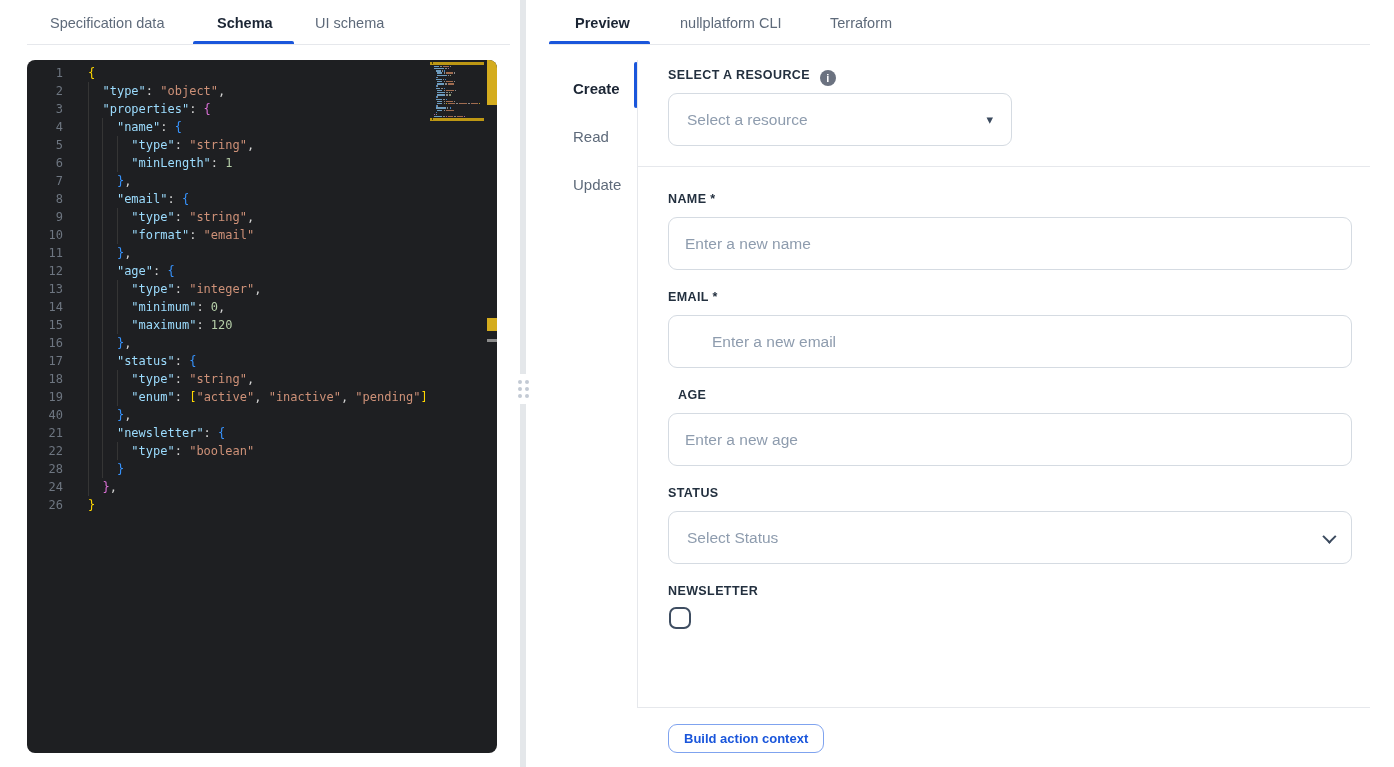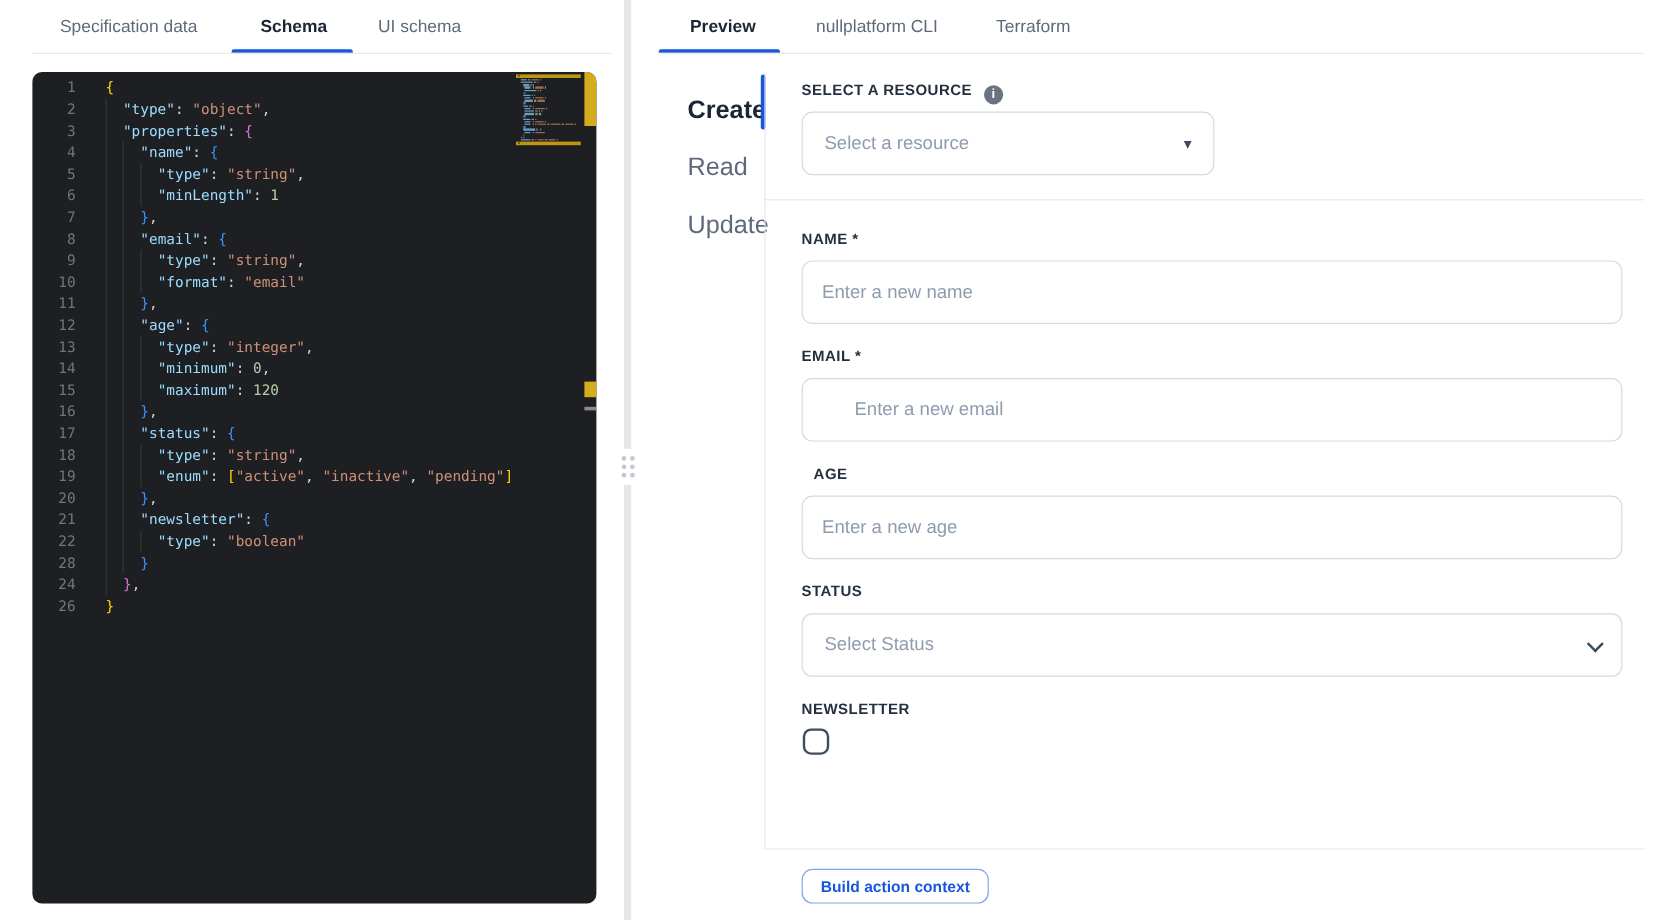--- a/index.html
+++ b/index.html
@@ -40,21 +40,21 @@
   .ruler-gray{position:absolute;left:460px;top:279px;width:10px;height:2.5px;background:#8a8a8a;}
 
   
   .splitter{position:absolute;left:520px;top:0;width:6px;height:767px;background:#e4e7ea;cursor:col-resize;}
   .handle{position:absolute;left:-6px;top:374px;width:18px;height:30px;background:#fff;
           display:grid;grid-template-columns:4px 4px;grid-template-rows:4px 4px 4px;gap:3px;
           align-content:center;justify-content:center;}
   .handle i{width:4px;height:4px;border-radius:50%;background:#c3cad4;}
 
   
-  .nav-item{position:absolute;left:573px;font-size:21px;color:#5e6a7a;cursor:pointer;}
+  .nav-item{position:absolute;left:573px;font-size:15px;color:#5e6a7a;cursor:pointer;}
   .nav-item.active{color:#1b2534;font-weight:600;}
   .vdiv{position:absolute;left:637px;top:60px;width:1px;height:647px;background:#e6e8ec;}
   .nav-indicator{position:absolute;left:634px;top:62px;width:4px;height:46px;background:#1a56db;border-radius:3px;}
 
   .flabel{position:absolute;left:668px;font-size:12.5px;font-weight:700;color:#23303f;letter-spacing:.4px;white-space:nowrap;}
   .finput{position:absolute;left:668px;width:684px;height:53px;box-sizing:border-box;
           border:1px solid #d5dbe2;border-radius:9px;background:#fff;padding:0 16px;
           font-family:"Liberation Sans",sans-serif;font-size:15.5px;color:#701a75;outline:none;}
   .finput::placeholder{color:#8e9cae;opacity:1;}
   .fselect{position:absolute;left:668px;width:684px;height:53px;box-sizing:border-box;
@@ -102,21 +102,21 @@
           <div class="cl"><span class="ln">10</span><span class="guide" style="left: 61px;"></span><span class="guide" style="left: 75.44px;"></span><span class="guide" style="left: 89.88px;"></span><span class="ct"><span>      </span><span class="tk-key">"format"</span><span class="tk-pun">: </span><span class="tk-str">"email"</span></span></div>
           <div class="cl"><span class="ln">11</span><span class="guide" style="left: 61px;"></span><span class="guide" style="left: 75.44px;"></span><span class="ct"><span>    </span><span class="tk-b3">}</span><span class="tk-pun">,</span></span></div>
           <div class="cl"><span class="ln">12</span><span class="guide" style="left: 61px;"></span><span class="guide" style="left: 75.44px;"></span><span class="ct"><span>    </span><span class="tk-key">"age"</span><span class="tk-pun">: </span><span class="tk-b3">{</span></span></div>
           <div class="cl"><span class="ln">13</span><span class="guide" style="left: 61px;"></span><span class="guide" style="left: 75.44px;"></span><span class="guide" style="left: 89.88px;"></span><span class="ct"><span>      </span><span class="tk-key">"type"</span><span class="tk-pun">: </span><span class="tk-str">"integer"</span><span class="tk-pun">,</span></span></div>
           <div class="cl"><span class="ln">14</span><span class="guide" style="left: 61px;"></span><span class="guide" style="left: 75.44px;"></span><span class="guide" style="left: 89.88px;"></span><span class="ct"><span>      </span><span class="tk-key">"minimum"</span><span class="tk-pun">: </span><span class="tk-num">0</span><span class="tk-pun">,</span></span></div>
           <div class="cl"><span class="ln">15</span><span class="guide" style="left: 61px;"></span><span class="guide" style="left: 75.44px;"></span><span class="guide" style="left: 89.88px;"></span><span class="ct"><span>      </span><span class="tk-key">"maximum"</span><span class="tk-pun">: </span><span class="tk-num">120</span></span></div>
           <div class="cl"><span class="ln">16</span><span class="guide" style="left: 61px;"></span><span class="guide" style="left: 75.44px;"></span><span class="ct"><span>    </span><span class="tk-b3">}</span><span class="tk-pun">,</span></span></div>
           <div class="cl"><span class="ln">17</span><span class="guide" style="left: 61px;"></span><span class="guide" style="left: 75.44px;"></span><span class="ct"><span>    </span><span class="tk-key">"status"</span><span class="tk-pun">: </span><span class="tk-b3">{</span></span></div>
           <div class="cl"><span class="ln">18</span><span class="guide" style="left: 61px;"></span><span class="guide" style="left: 75.44px;"></span><span class="guide" style="left: 89.88px;"></span><span class="ct"><span>      </span><span class="tk-key">"type"</span><span class="tk-pun">: </span><span class="tk-str">"string"</span><span class="tk-pun">,</span></span></div>
           <div class="cl"><span class="ln">19</span><span class="guide" style="left: 61px;"></span><span class="guide" style="left: 75.44px;"></span><span class="guide" style="left: 89.88px;"></span><span class="ct"><span>      </span><span class="tk-key">"enum"</span><span class="tk-pun">: </span><span class="tk-b1">[</span><span class="tk-str">"active"</span><span class="tk-pun">, </span><span class="tk-str">"inactive"</span><span class="tk-pun">, </span><span class="tk-str">"pending"</span><span class="tk-b1">]</span></span></div>
-          <div class="cl"><span class="ln">20</span><span class="guide" style="left: 61px;"></span><span class="guide" style="left: 75.44px;"></span><span class="ct"><span>    </span><span class="tk-b3">}</span><span class="tk-pun">,</span></span></div>
+          <div class="cl"><span class="ln">40</span><span class="guide" style="left: 61px;"></span><span class="guide" style="left: 75.44px;"></span><span class="ct"><span>    </span><span class="tk-b3">}</span><span class="tk-pun">,</span></span></div>
           <div class="cl"><span class="ln">21</span><span class="guide" style="left: 61px;"></span><span class="guide" style="left: 75.44px;"></span><span class="ct"><span>    </span><span class="tk-key">"newsletter"</span><span class="tk-pun">: </span><span class="tk-b3">{</span></span></div>
           <div class="cl"><span class="ln">22</span><span class="guide" style="left: 61px;"></span><span class="guide" style="left: 75.44px;"></span><span class="guide" style="left: 89.88px;"></span><span class="ct"><span>      </span><span class="tk-key">"type"</span><span class="tk-pun">: </span><span class="tk-str">"boolean"</span></span></div>
           <div class="cl"><span class="ln">28</span><span class="guide" style="left: 61px;"></span><span class="guide" style="left: 75.44px;"></span><span class="ct"><span>    </span><span class="tk-b3">}</span></span></div>
           <div class="cl"><span class="ln">24</span><span class="guide" style="left: 61px;"></span><span class="ct"><span>  </span><span class="tk-b2">}</span><span class="tk-pun">,</span></span></div>
           <div class="cl"><span class="ln">26</span><span class="ct"><span></span><span class="tk-b1">}</span></span></div>
         </div>
       <div id="minimap">
           <div class="mrow hl">
             <span class="mseg" style="left: 2px; width: 0.85px; background: rgb(74, 58, 0);"></span>
           </div>

